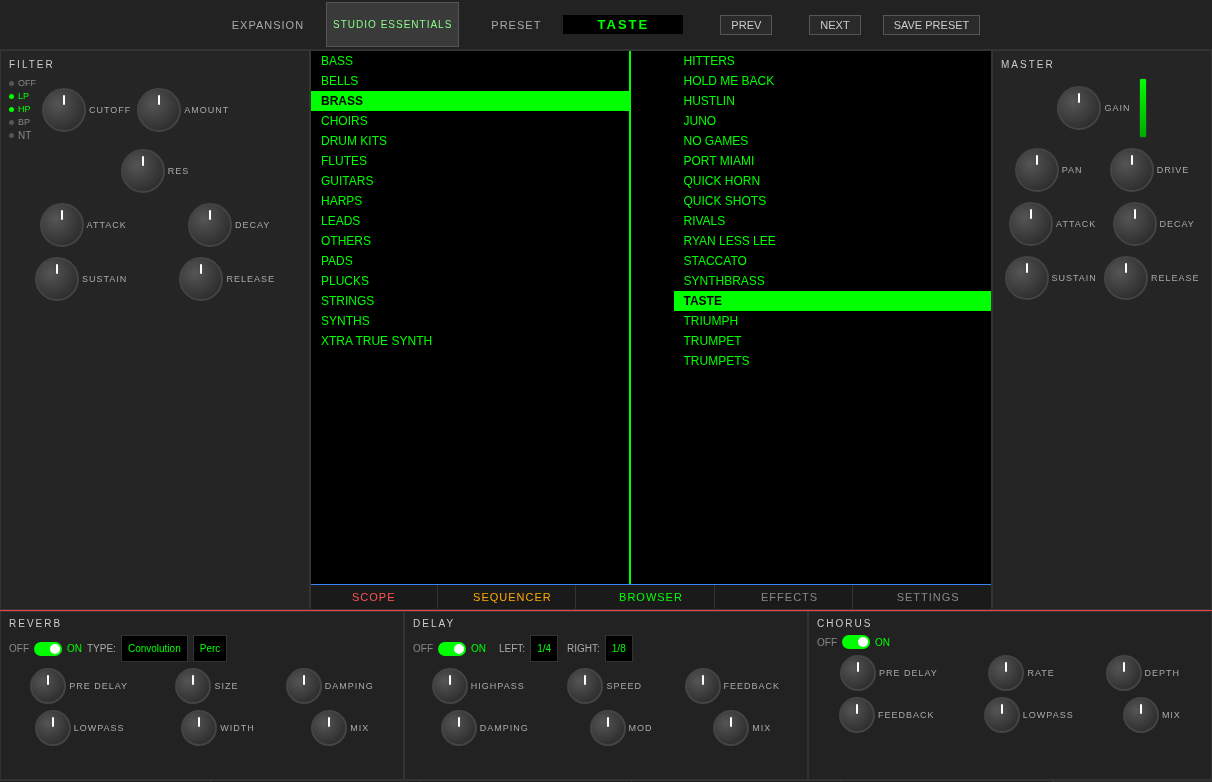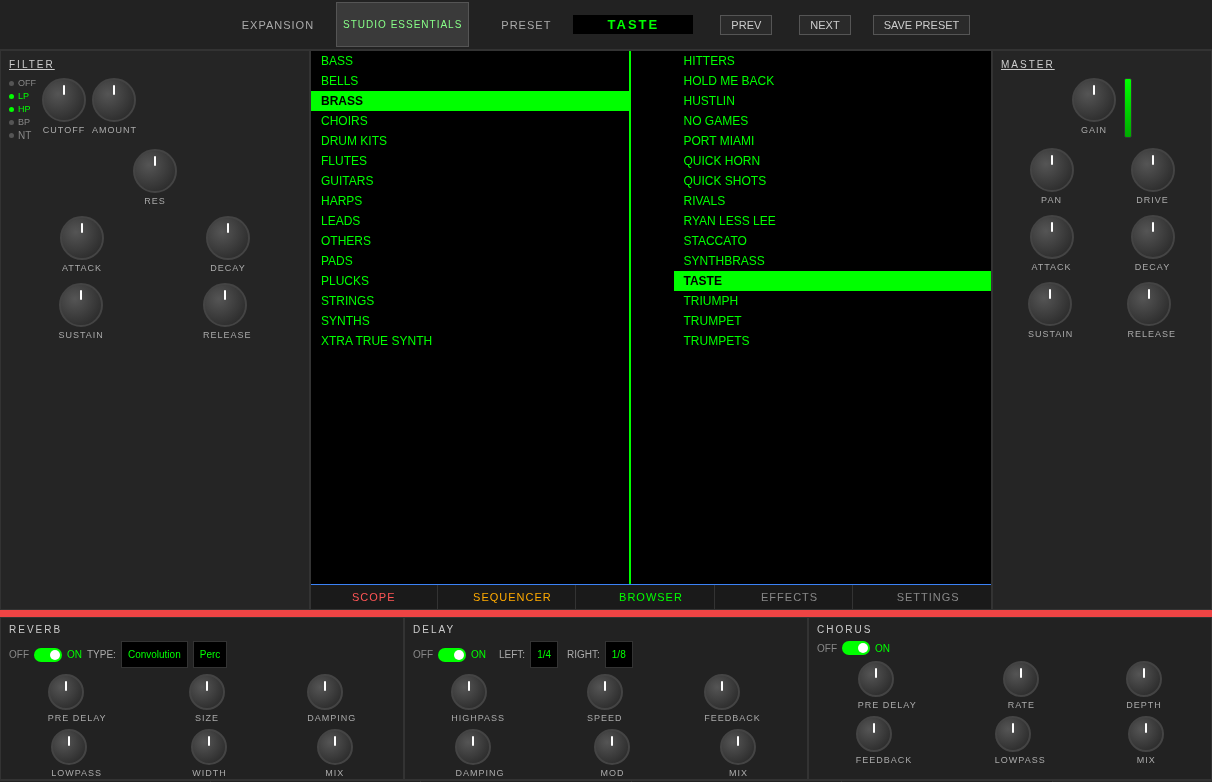--- a/index.html
+++ b/index.html
@@ -53,21 +53,21 @@
       min-width: 120px;
       text-align: center;
     }
     .nav-btn {
       background: #2a2a2a;
       border: 1px solid #555;
       color: #ccc;
       font-size: 11px;
       padding: 3px 10px;
       cursor: pointer;
-      margin-left: 5px;
+      margin-left: 15px;
     }
     .save-btn {
       background: #2a2a2a;
       border: 1px solid #555;
       color: #ccc;
       font-size: 11px;
       padding: 3px 10px;
       cursor: pointer;
     }
 
@@ -85,27 +85,26 @@
       border: 1px solid #333;
       padding: 8px;
       flex-shrink: 0;
     }
     .panel-title {
       color: #ccc;
       font-size: 10px;
       letter-spacing: 2px;
       margin-bottom: 8px;
       text-align: left;
-      text-decoration: underline;
     }
 
     
     .knob-container {
       display: flex;
-      flex-direction: column;
+      align-items: center;
       gap: 3px;
     }
     .knob {
       width: 44px;
       height: 44px;
       border-radius: 50%;
       background: radial-gradient(circle at 35% 35%, #555, #222);
       border: 2px solid #444;
       position: relative;
       cursor: pointer;
@@ -196,21 +195,21 @@
       border: 1px solid #333;
       padding: 8px;
       flex-shrink: 0;
     }
 
     
     .effects-row {
       display: flex;
       height: 170px;
       background: #1a1a1a;
-      border-top: 7px solid #ef4444;
+      border-top: 1px solid #ef4444;
     }
     .effect-panel {
       flex: 1;
       background: #222;
       border: 1px solid #333;
       padding: 6px 8px;
     }
     .effect-title {
       color: #ccc;
       font-size: 10px;
@@ -424,20 +423,21 @@
         <div class="browser-list-item">PLUCKS</div>
         <div class="browser-list-item">STRINGS</div>
         <div class="browser-list-item">SYNTHS</div>
         <div class="browser-list-item">XTRA TRUE SYNTH</div>
       </div>
 
       <div class="browser-list">
         <div class="browser-list-item">HITTERS</div>
         <div class="browser-list-item">HOLD ME BACK</div>
         <div class="browser-list-item">HUSTLIN</div>
+        <div class="browser-list-item">JUNO</div>
         <div class="browser-list-item">NO GAMES</div>
         <div class="browser-list-item">PORT MIAMI</div>
         <div class="browser-list-item">QUICK HORN</div>
         <div class="browser-list-item">QUICK SHOTS</div>
         <div class="browser-list-item">RIVALS</div>
         <div class="browser-list-item">RYAN LESS LEE</div>
         <div class="browser-list-item">STACCATO</div>
         <div class="browser-list-item">SYNTHBRASS</div>
         <div class="browser-list-item selected">TASTE</div>
         <div class="browser-list-item">TRIUMPH</div>

